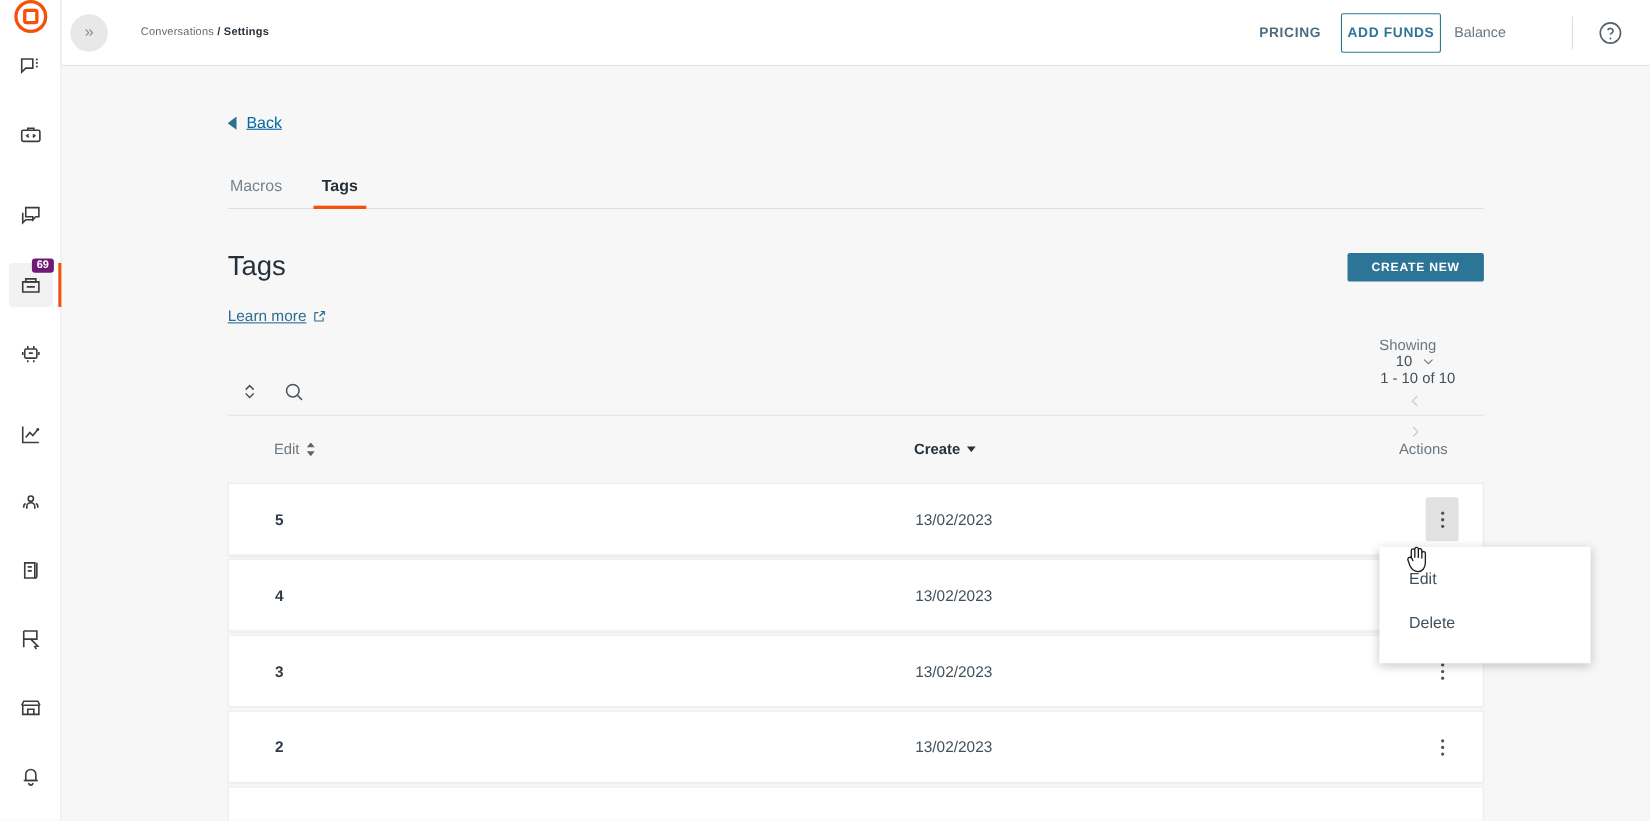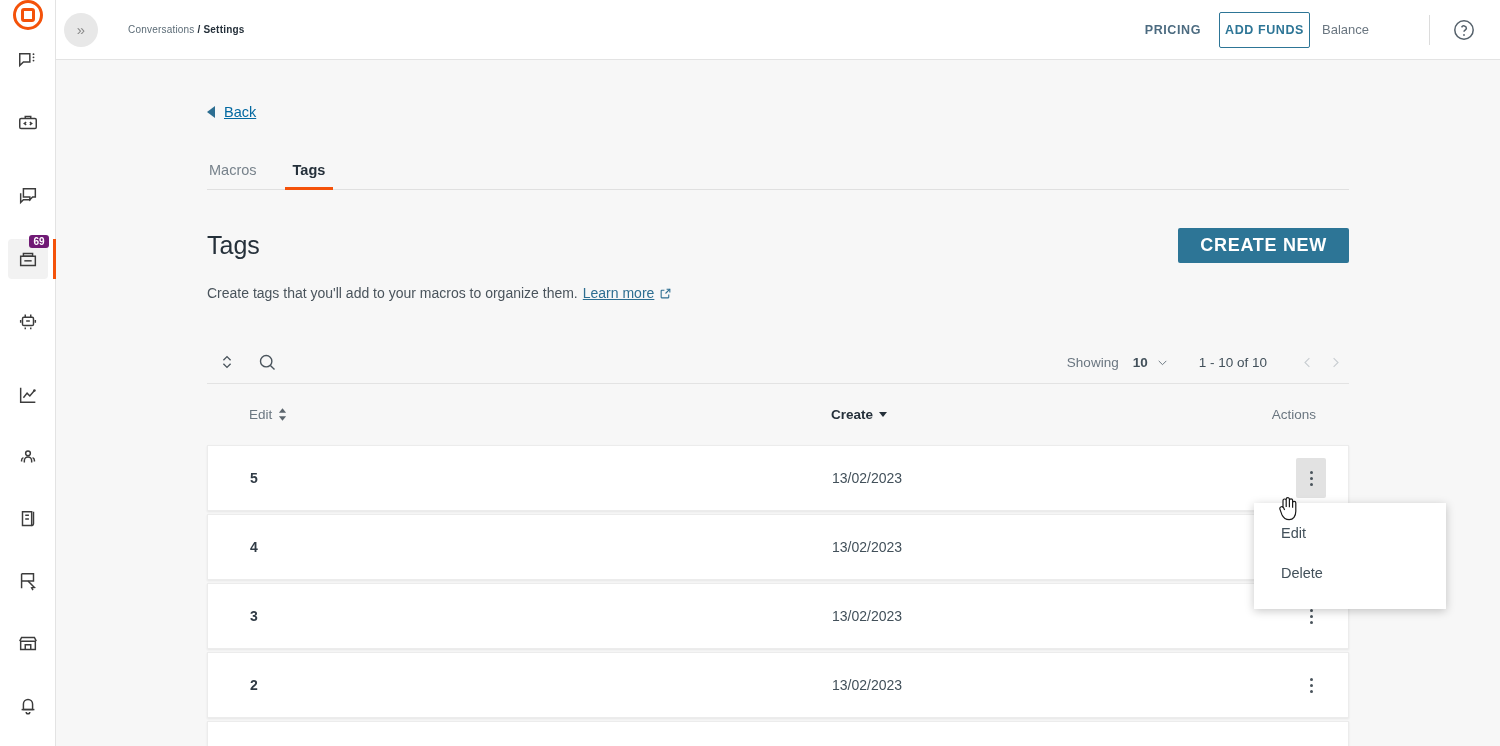--- a/index.html
+++ b/index.html
@@ -113,35 +113,35 @@
   .tab.active { color: #25303a; font-weight: bold; }
   .tab.active:after {
     content: ""; position: absolute; left: -6px; right: -6px; bottom: -1px;
     height: 3px; background: #f4520a;
   }
 
   .head-row { display: flex; align-items: center; margin-top: 38px; }
   .page-title { font-size: 25px; color: #25303a; font-weight: normal; }
   .primary-btn {
     margin-left: auto; background: #2d7596; color: #fff;
-    font-size: 18px; font-weight: bold; letter-spacing: .7px;
+    font-size: 11px; font-weight: bold; letter-spacing: .7px;
     padding: 7px 22px; border-radius: 2px;
   }
   .desc {
     margin-top: 22px; font-size: 14px; color: #4a545c;
     display: flex; align-items: center; gap: 5px;
   }
   .desc a { color: #2d6e91; text-decoration: underline; }
 
   
   .toolbar { display: flex; align-items: center; margin-top: 40px; height: 42px; }
   .tool-icon { width: 40px; height: 40px; display: flex; align-items: center; justify-content: center; color: #4a545c; }
-  .pager { margin-left: auto; display: flex; align-items: center; font-size: 13.5px; color: #6a7680; gap: 0; }
+  .pager { margin-left: auto; display: flex; align-items: center; font-size: 13.5px; color: #6a7680; gap: 0; flex-direction: column; }
   .pager-showing { margin-right: 14px; }
-  .pager-count { display: flex; align-items: center; gap: 8px; color: #42505a; font-weight: bold; }
+  .pager-count { display: flex; align-items: center; gap: 8px; color: #42505a; }
   .pager-range { margin: 0 26px 0 30px; color: #42505a; }
   .pg-arrow { width: 28px; height: 28px; display: flex; align-items: center; justify-content: center; color: #c8cdd1; font-size: 17px; }
 
   
   .thead {
     display: flex; align-items: center; border-top: 1px solid #e3e3e3;
     height: 62px; font-size: 13.5px; color: #6a7680; padding: 0 0 0 42px;
   }
   .th-name { width: 582px; display: flex; align-items: center; gap: 6px; }
   .th-created { width: 440px; display: flex; align-items: center; gap: 6px; color: #25303a; font-weight: bold; }
@@ -345,21 +345,20 @@
           <div class="tab">Macros</div>
           <div class="tab active">Tags</div>
         </div>
 
         <div class="head-row">
           <h1 class="page-title">Tags</h1>
           <div class="primary-btn">CREATE NEW</div>
         </div>
 
         <div class="desc">
-          <span>Create tags that you'll add to your macros to organize them.</span>
           <a href="#">Learn more</a>
           <span>
             <svg width="13" height="13" viewBox="0 0 24 24" fill="none" stroke="#2d6e91" stroke-width="2">
               <path d="M14 4h6v6"></path>
                 <path d="M20 4l-8 8"></path>
                 <path d="M18 14v5a1 1 0 01-1 1H5a1 1 0 01-1-1V7a1 1 0 011-1h5"></path>
             </svg>
           </span>
         </div>
 

